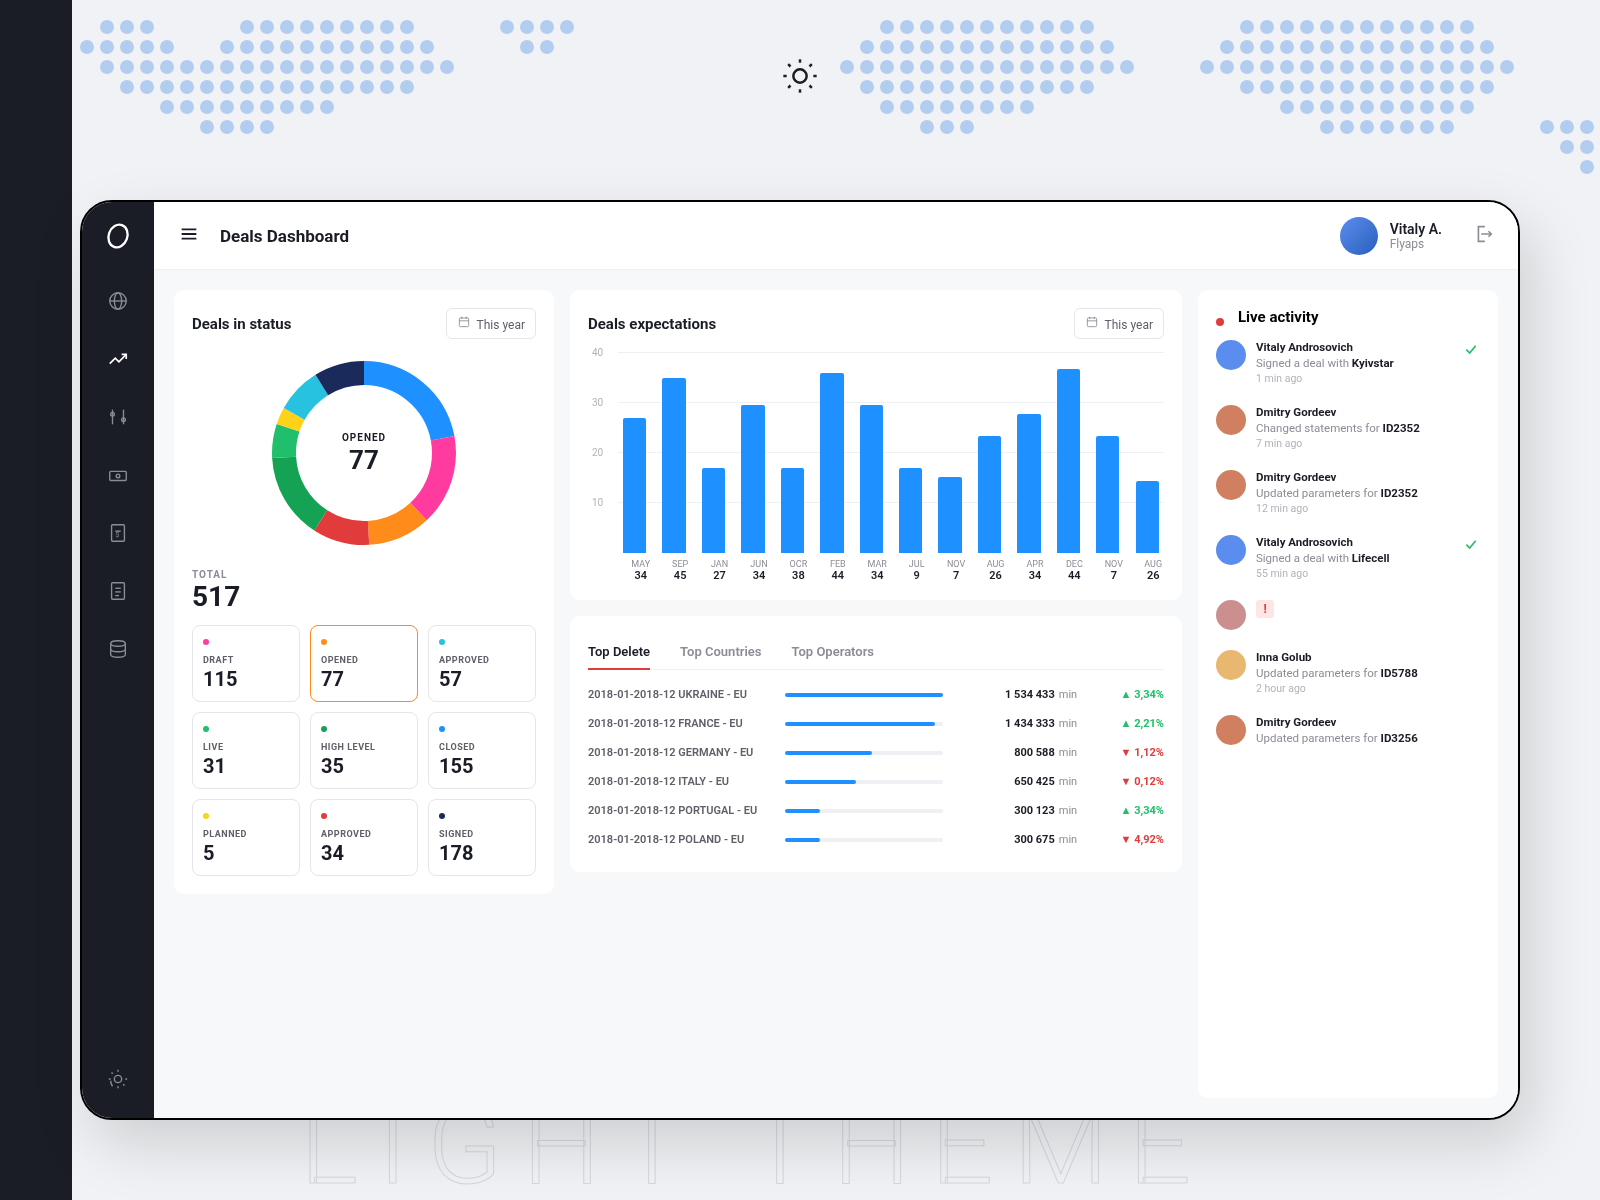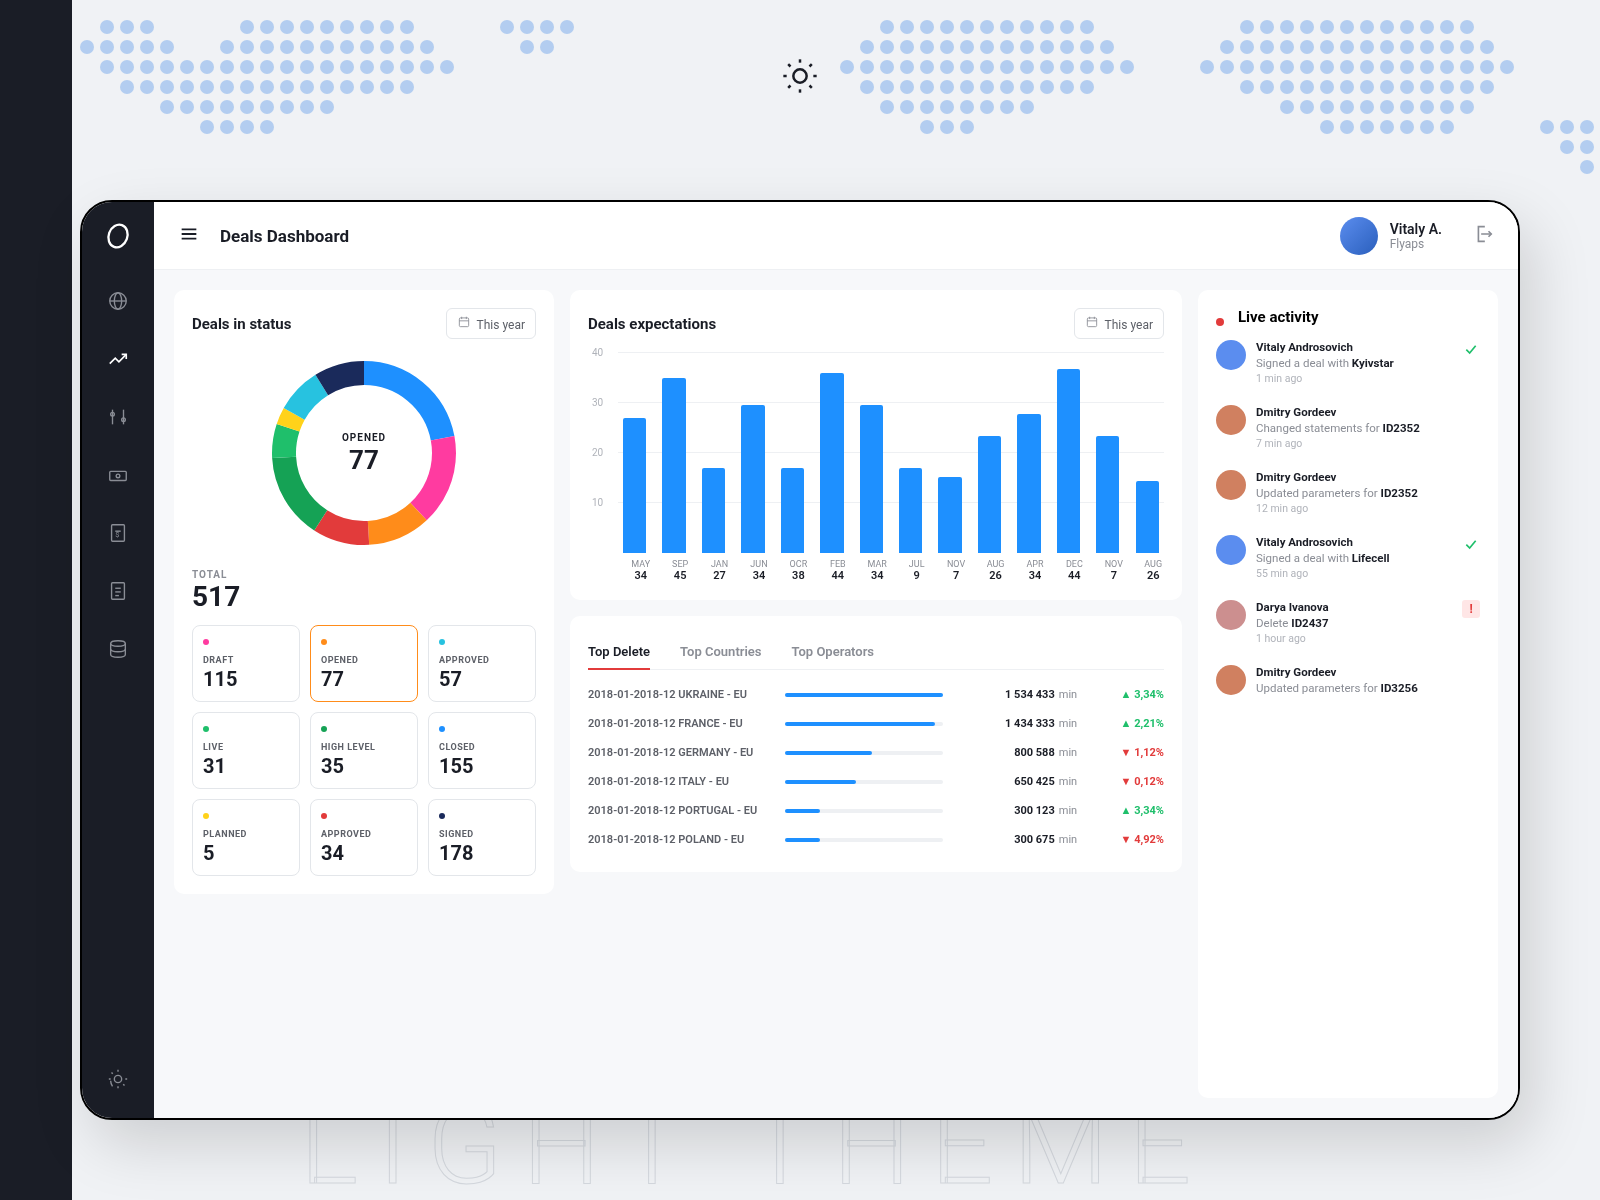--- a/index.html
+++ b/index.html
@@ -699,26 +699,30 @@
               <div class="act-time">55 min ago</div>
             </div>
             <div class="act-flag ok">
               <svg width="16" height="16" viewBox="0 0 24 24" fill="none" stroke-width="2.5">
                 <polyline points="5,13 10,18 19,7"></polyline>
               </svg>
             </div>
           </div>
           <div class="activity">
             <div class="act-avatar" style="background:#cc8f8f"></div>
+            <div class="act-flag warn">!</div>
+          </div>
+          <div class="activity">
+            <div class="act-avatar" style="background:#e8b870"></div>
             <div class="act-body">
-              <div class="act-name">Darya Ivanova</div>
-              <div class="act-desc">Delete <b>ID2437</b></div>
-              <div class="act-time">1 hour ago</div>
-            </div>
-            <div class="act-flag warn">!</div>
+              <div class="act-name">Inna Golub</div>
+              <div class="act-desc">Updated parameters for <b>ID5788</b></div>
+              <div class="act-time">2 hour ago</div>
+            </div>
+            <div class="act-flag"></div>
           </div>
           <div class="activity">
             <div class="act-avatar" style="background:#d08060"></div>
             <div class="act-body">
               <div class="act-name">Dmitry Gordeev</div>
               <div class="act-desc">Updated parameters for <b>ID3256</b></div>
             </div>
             <div class="act-flag"></div>
           </div>
         </div>

